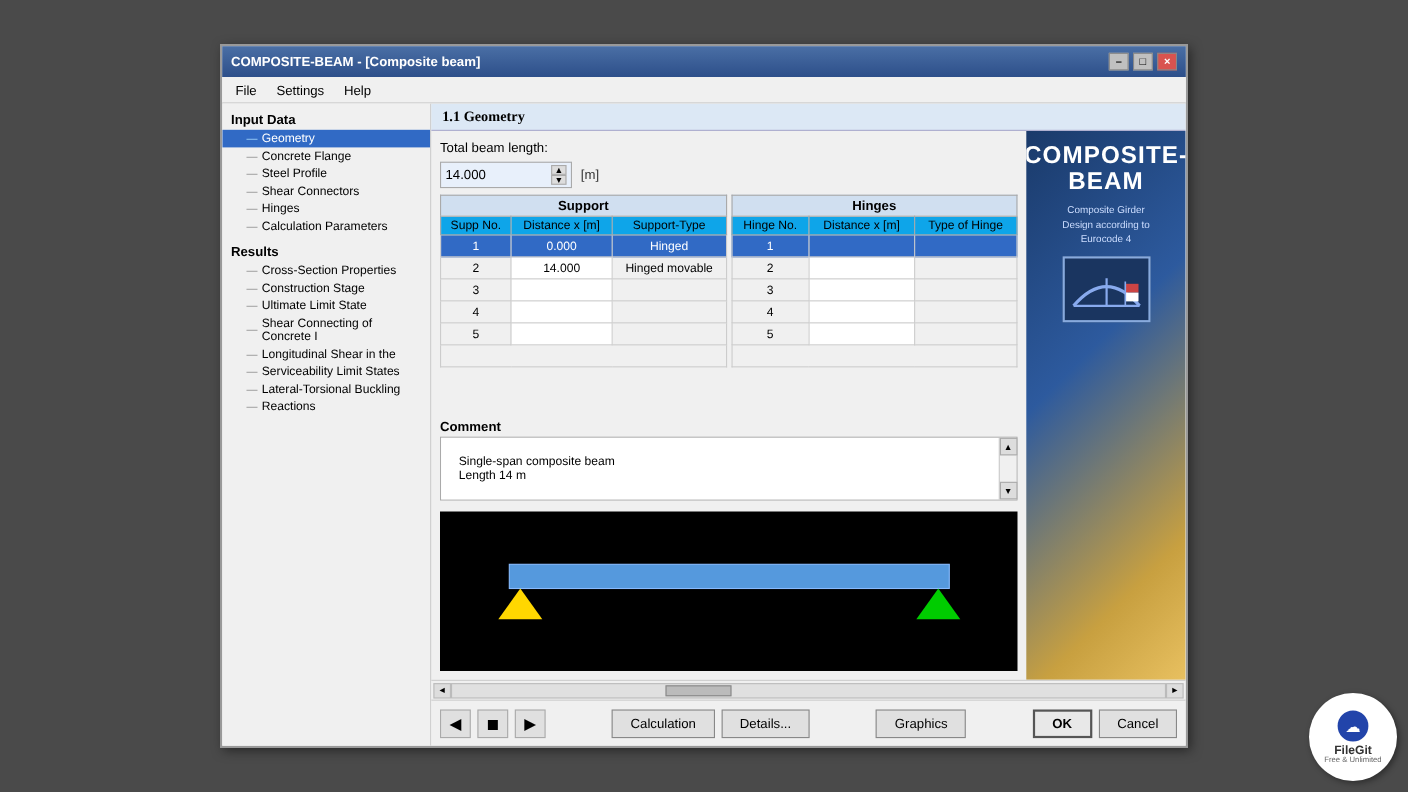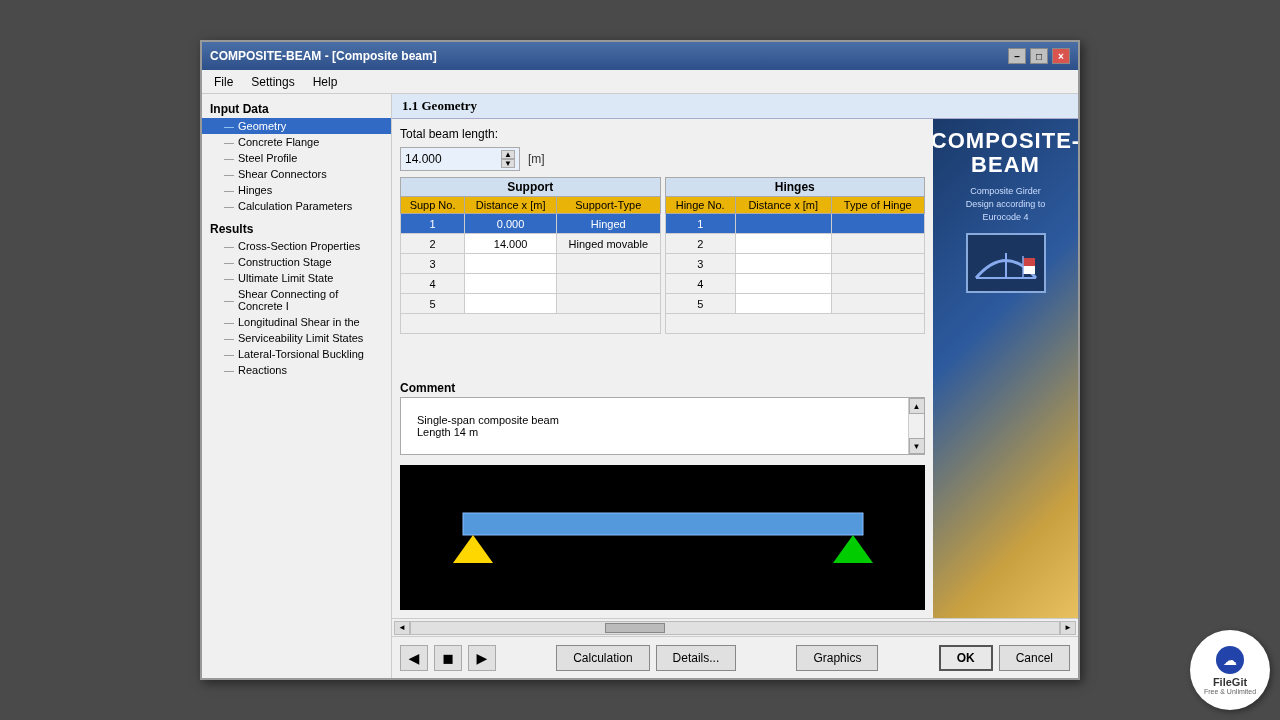--- a/index.html
+++ b/index.html
@@ -203,21 +203,21 @@
       font-weight: bold;
       text-align: center;
     }
     table {
       width: 100%;
       border-collapse: collapse;
       border: 1px solid #aaa;
       font-size: 11px;
     }
     th {
-      background: #eab308;
+      background: #0ea5e9;
       border: 1px solid #aaa;
       padding: 2px 4px;
       text-align: center;
       font-weight: normal;
       font-size: 11px;
     }
     td {
       border: 1px solid #ccc;
       padding: 2px 4px;
       text-align: center;

